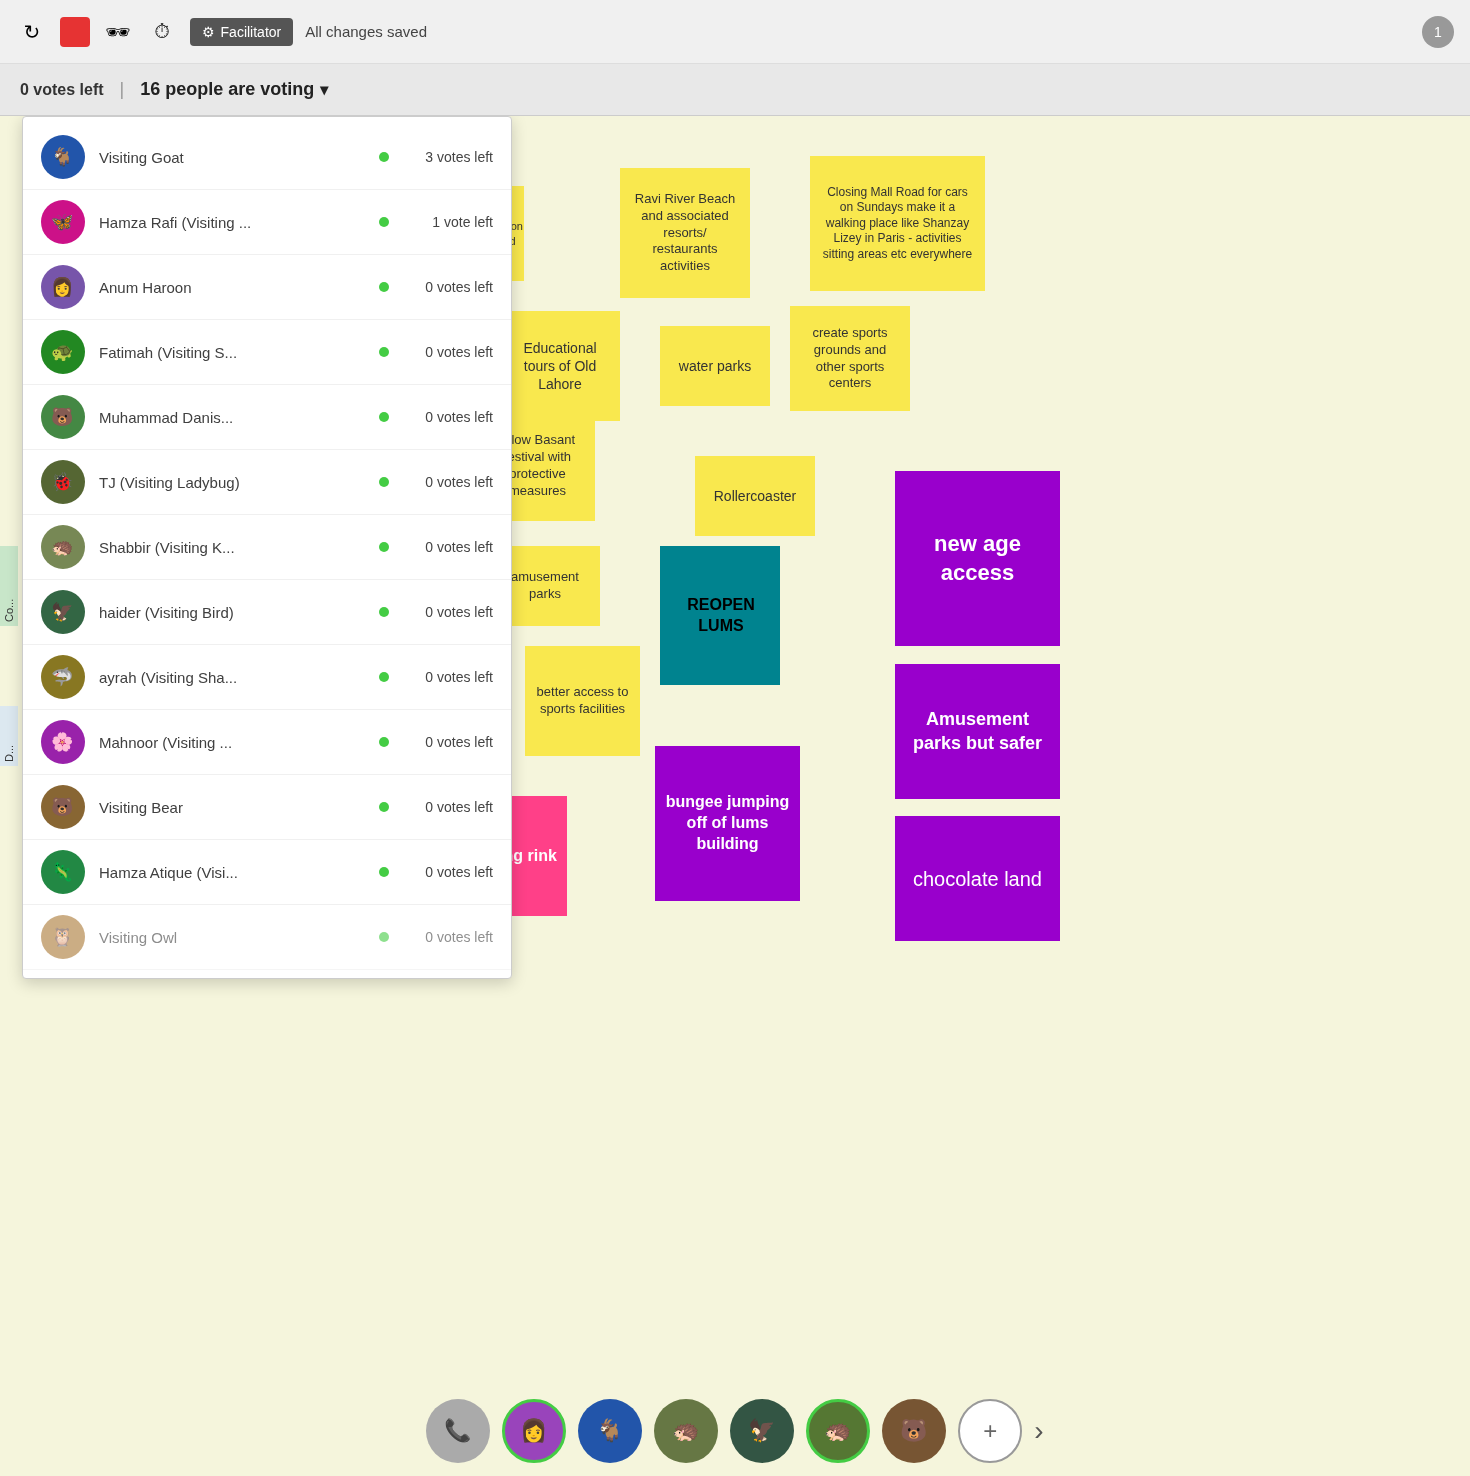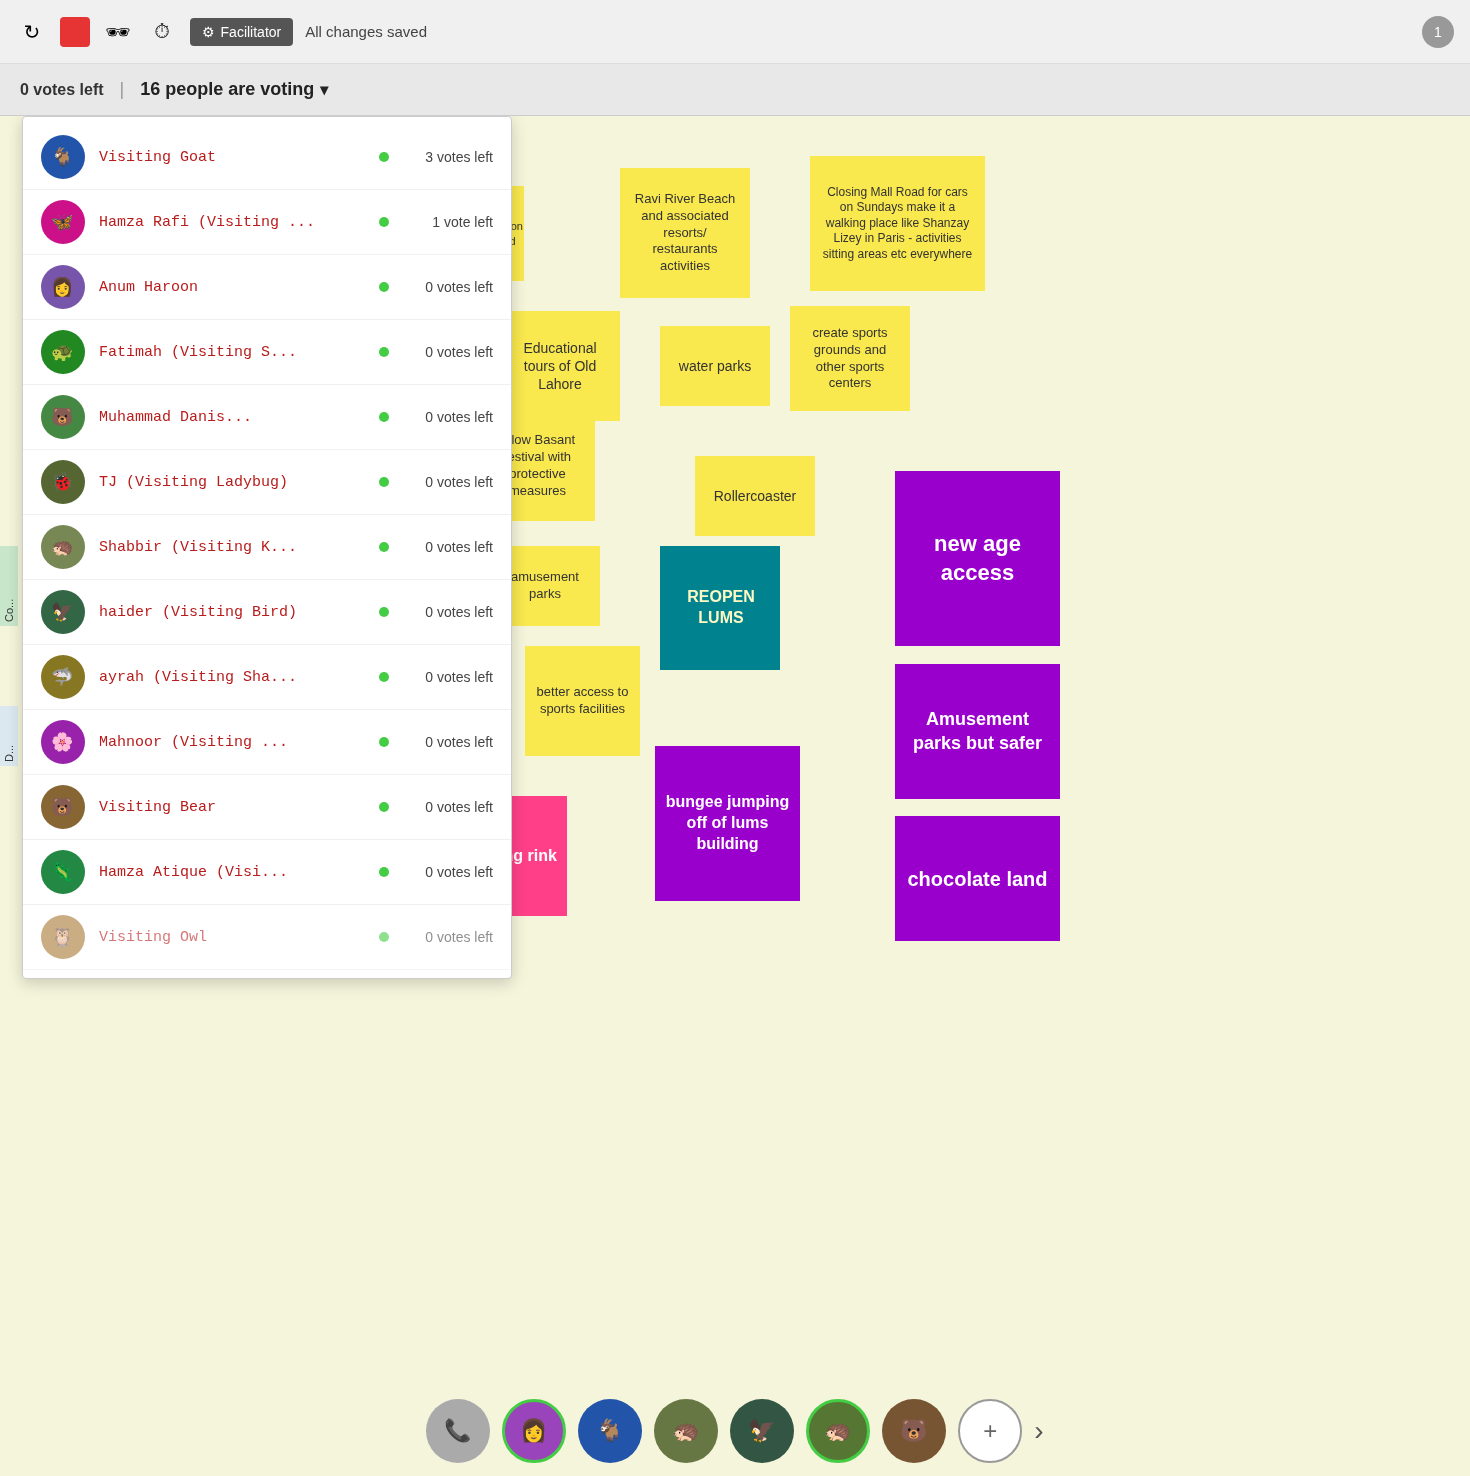--- a/index.html
+++ b/index.html
@@ -162,22 +162,21 @@
       border-radius: 50%;
       flex-shrink: 0;
       display: flex; align-items: center; justify-content: center;
       font-size: 18px;
       font-weight: bold;
       color: white;
     }
     .voter-name {
       flex: 1;
       font-size: 15px;
-      color: #b91c1c;
-      font-family: Liberation Mono, monospace;
+      color: #404040;
     }
     .green-dot {
       width: 10px; height: 10px;
       background: #44cc44;
       border-radius: 50%;
       display: inline-block;
     }
     .votes-left-label {
       font-size: 14px;
       color: #444;
@@ -295,37 +294,37 @@
   </div>
 
   <div class="sticky sticky-purple" style="top:355px; left:895px; width:165px; height:175px; font-size:22px; font-weight:bold;">
     new age access
   </div>
 
   <div class="sticky sticky-yellow" style="top:430px; left:490px; width:110px; height:80px; font-size:13px;">
     amusement parks
   </div>
 
-  <div class="sticky sticky-teal" style="top:430px; left:660px; width:120px; height:124px; font-size:16px; font-weight:bold; color:#fef9c3;padding-left:12px;">
+  <div class="sticky sticky-teal" style="top:430px; left:660px; width:120px; height:139px; font-size:16px; font-weight:bold; color:#000000;padding-left:12px;">
     REOPEN LUMS
   </div>
 
   <div class="sticky sticky-purple" style="top:548px; left:895px; width:165px; height:135px; font-size:18px; font-weight:bold;">
     Amusement parks but safer
   </div>
 
   <div class="sticky sticky-yellow" style="top:530px; left:525px; width:115px; height:110px; font-size:13px;">
     better access to sports facilities
   </div>
 
   <div class="sticky sticky-purple" style="top:630px; left:655px; width:145px; height:155px; font-size:16px; font-weight:bold;">
     bungee jumping off of lums building
   </div>
 
-  <div class="sticky sticky-purple" style="top:700px; left:895px; width:165px; height:125px; font-size:20px; font-weight:bold;">
+  <div class="sticky sticky-purple" style="top:700px; left:895px; width:165px; height:125px; font-size:20px; font-weight:normal;">
     chocolate land
   </div>
 
   <div class="sticky sticky-pink" style="top:680px; left:457px; width:110px; height:120px; font-size:16px; font-weight:bold;">
     skating rink
   </div>
 
   <div class="sticky sticky-cyan" style="top:755px; left:182px; width:110px; height:70px; font-size:15px; font-weight:bold; color:#333;">
     Laser tag!
   </div>

